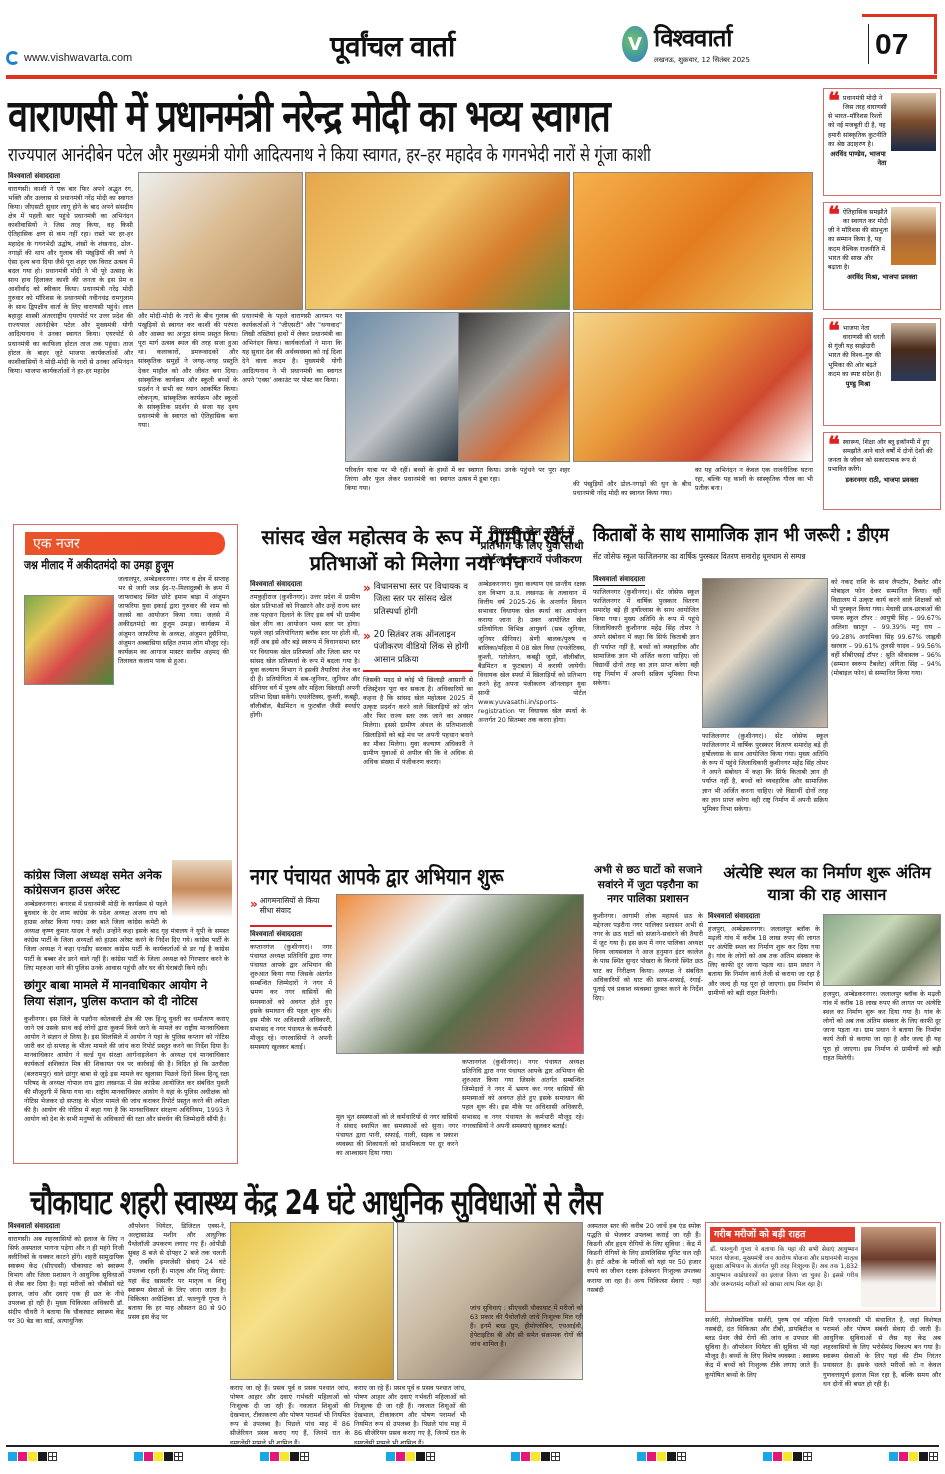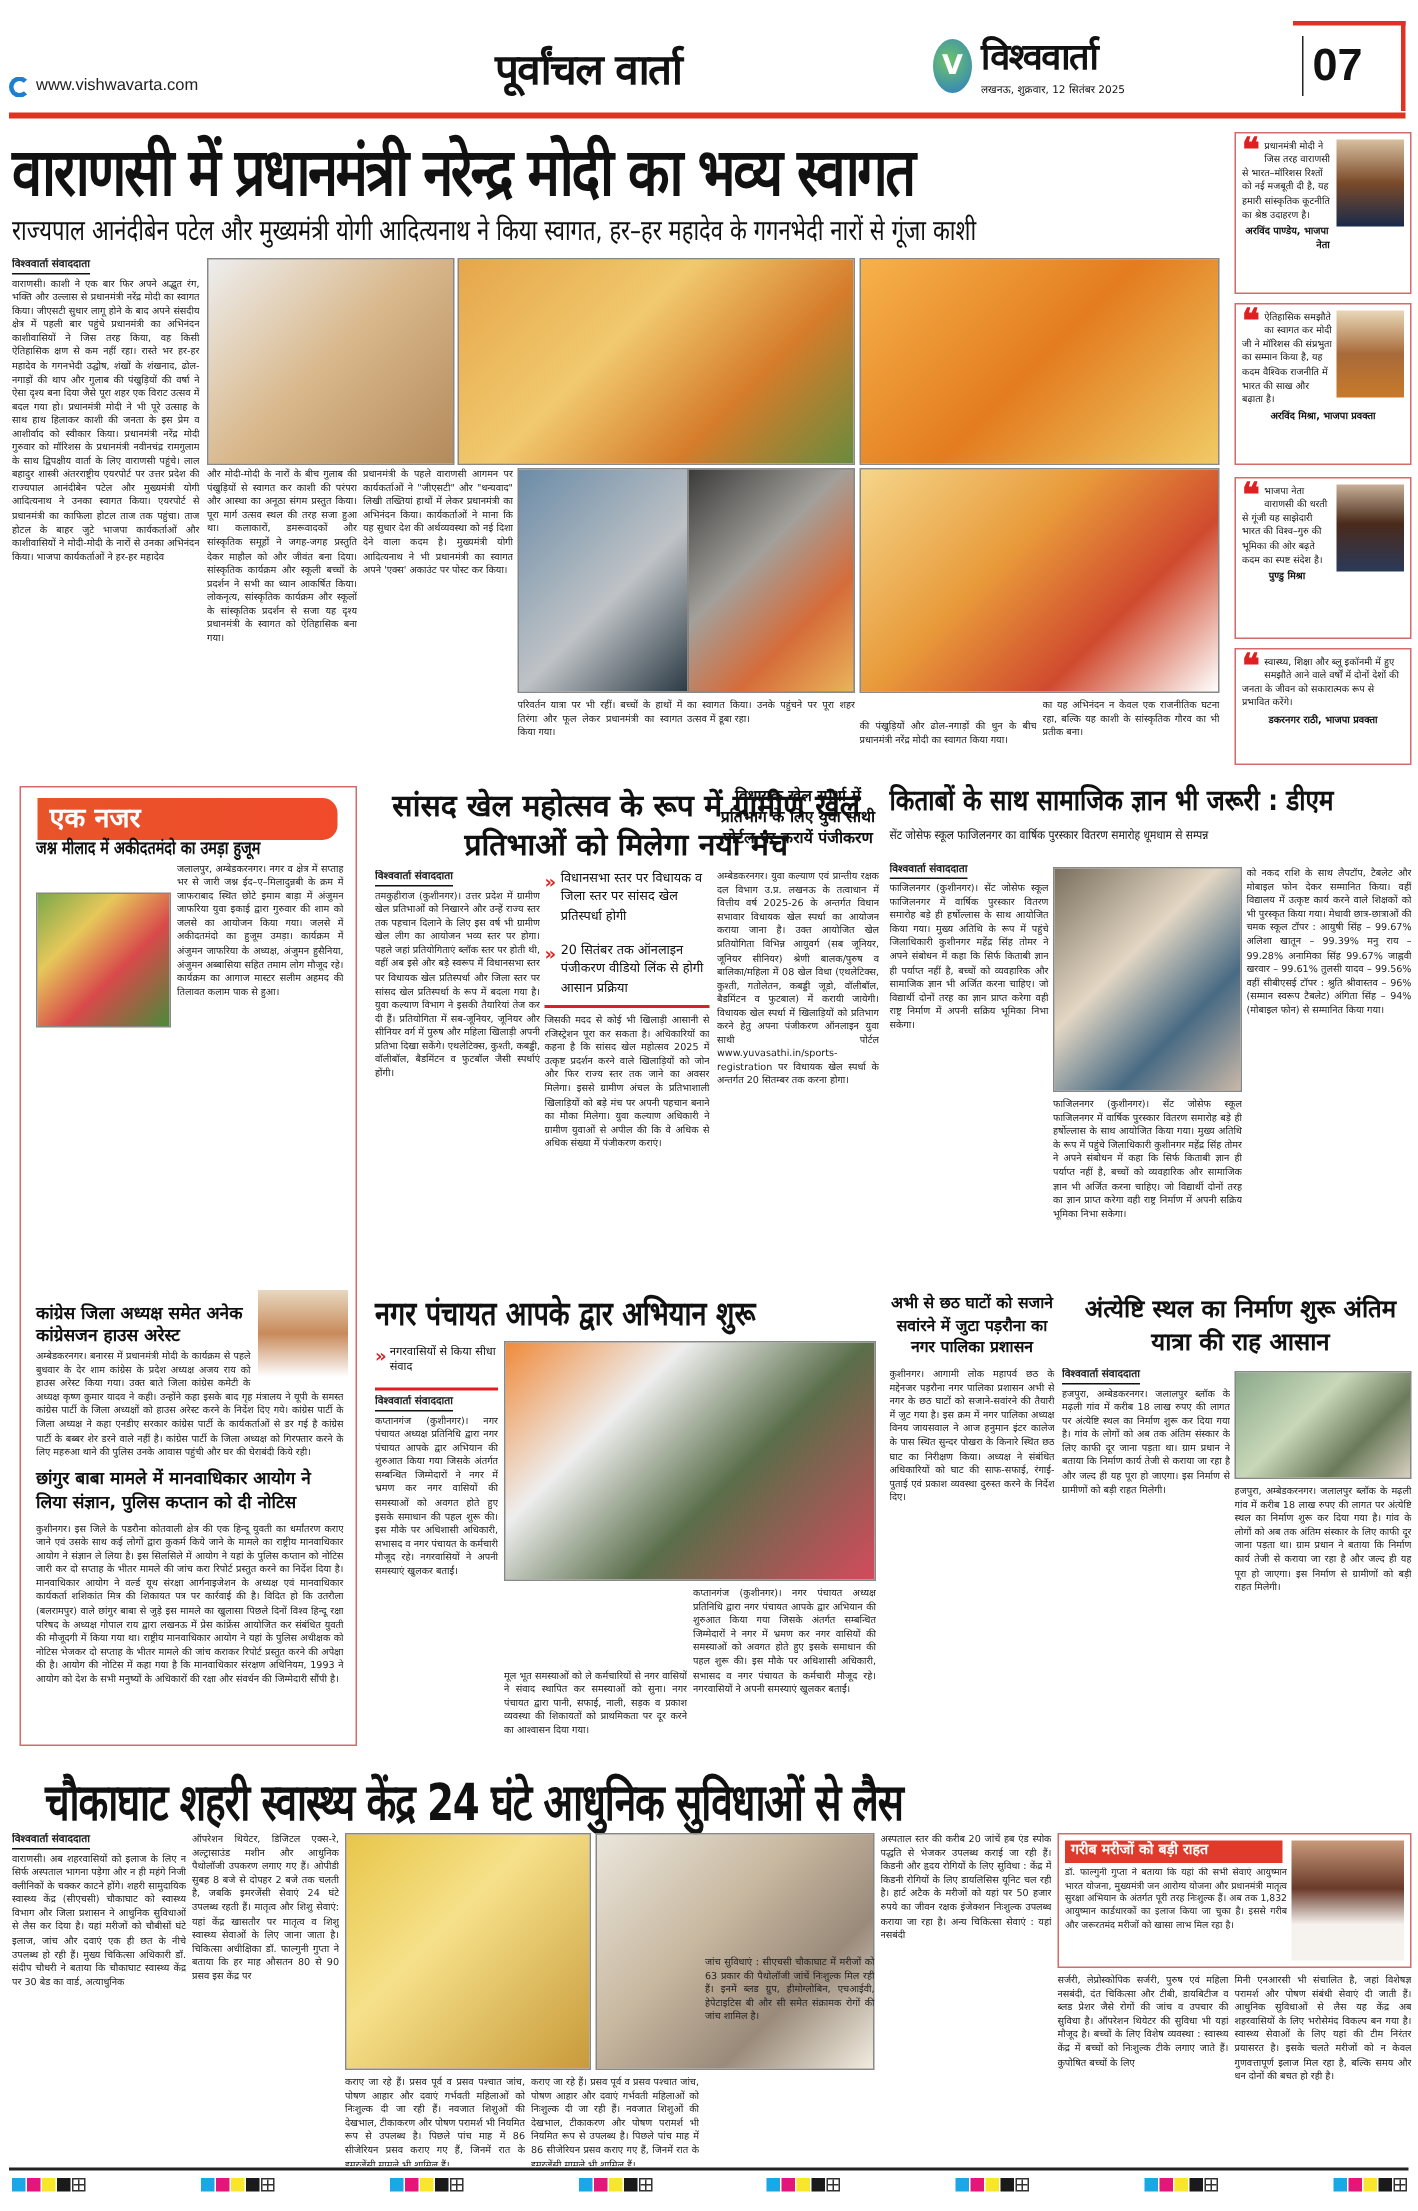--- a/index.html
+++ b/index.html
@@ -31,21 +31,21 @@
 .p9{background:linear-gradient(135deg,#8aa88a,#c8d8b8 40%,#6a7a5a 70%,#d8d0c0)}
 .p10{background:linear-gradient(135deg,#e8c64a,#f6e18a 40%,#c89a3a)}
 .p11{background:linear-gradient(135deg,#eae6dc,#c8b8a0 40%,#9a8a7a 70%,#f2ede0)}
 .p13{background:linear-gradient(135deg,#7ba84a,#e6c85a 30%,#d84a4a 60%,#4a8a3a)}
 .quote-box{border:1.5px solid #d46a6a;padding:4px;background:#fff}
 .qmark{color:#e02020;font-size:22px;font-weight:bold;line-height:.7;font-family:"DejaVu Serif",serif;float:left;margin-right:3px}
 .qtext{font-size:6.3px;line-height:1.45}
 .qsig{font-size:6.5px;font-weight:bold;text-align:center;margin-top:2px}
 .qphoto{float:right;width:45px;height:58px;margin-left:3px;background:linear-gradient(180deg,#d8c0a0,#7a4a2a 50%,#1a2a4a)}
 .boxed{border:1.5px solid #d46a6a}
-.eknazar{background:linear-gradient(90deg,#e8542a,#f04a2a);color:#fff;font-weight:bold;font-size:18px;padding:2px 8px;border-radius:0 10px 10px 0}
+.eknazar{background:linear-gradient(90deg,#e8542a,#f04a2a);color:#fff;font-weight:normal;font-size:14px;padding:2px 8px;border-radius:0 10px 10px 0}
 .h2{font-weight:bold;font-family:"DejaVu Sans",sans-serif;white-space:nowrap;transform-origin:left}
 .arrow{color:#e02020;font-weight:bold;font-size:12px}
 .redline{height:1.5px;background:#e02020}
 .cmyk{display:flex;gap:1px;align-items:center}
 .cmyk span{width:9px;height:9px;display:inline-block}
 .reg{border:1px solid #333;width:9px;height:9px;position:relative}
 .reg:before{content:"";position:absolute;left:3px;top:0;width:1px;height:7px;background:#333}
 .reg:after{content:"";position:absolute;top:3px;left:0;height:1px;width:7px;background:#333}
 </style>
 </head>
@@ -153,21 +153,21 @@
   <div class="by">विश्ववार्ता संवाददाता</div>
   <div>फाजिलनगर (कुशीनगर)। सेंट जोसेफ स्कूल फाजिलनगर में वार्षिक पुरस्कार वितरण समारोह बड़े ही हर्षोल्लास के साथ आयोजित किया गया। मुख्य अतिथि के रूप में पहुंचे जिलाधिकारी कुशीनगर महेंद्र सिंह तोमर ने अपने संबोधन में कहा कि सिर्फ किताबी ज्ञान ही पर्याप्त नहीं है, बच्चों को व्यवहारिक और सामाजिक ज्ञान भी अर्जित करना चाहिए। जो विद्यार्थी दोनों तरह का ज्ञान प्राप्त करेगा वही राष्ट्र निर्माण में अपनी सक्रिय भूमिका निभा सकेगा।</div>
 </div>
 <div class="abs photo p7" style="left:702px;top:578px;width:126px;height:150px"></div>
 <div class="abs col" style="left:831px;top:578px;width:110px;height:250px">को नकद राशि के साथ लैपटॉप, टैबलेट और मोबाइल फोन देकर सम्मानित किया। वहीं विद्यालय में उत्कृष्ट कार्य करने वाले शिक्षकों को भी पुरस्कृत किया गया। मेधावी छात्र-छात्राओं की चमक स्कूल टॉपर : आयुषी सिंह – 99.67% अलिशा खातून – 99.39% मनु राय – 99.28% अनामिका सिंह 99.67% जाह्नवी खरवार – 99.61% तुलसी यादव – 99.56% वहीं सीबीएसई टॉपर : श्रुति श्रीवास्तव – 96% (सम्मान स्वरूप टैबलेट) अंगिता सिंह – 94% (मोबाइल फोन) से सम्मानित किया गया।</div>
 <div class="abs col" style="left:702px;top:732px;width:126px;height:118px">फाजिलनगर (कुशीनगर)। सेंट जोसेफ स्कूल फाजिलनगर में वार्षिक पुरस्कार वितरण समारोह बड़े ही हर्षोल्लास के साथ आयोजित किया गया। मुख्य अतिथि के रूप में पहुंचे जिलाधिकारी कुशीनगर महेंद्र सिंह तोमर ने अपने संबोधन में कहा कि सिर्फ किताबी ज्ञान ही पर्याप्त नहीं है, बच्चों को व्यवहारिक और सामाजिक ज्ञान भी अर्जित करना चाहिए। जो विद्यार्थी दोनों तरह का ज्ञान प्राप्त करेगा वही राष्ट्र निर्माण में अपनी सक्रिय भूमिका निभा सकेगा।</div>
 
 <div class="abs h2" style="left:250px;top:862px;font-size:22px;transform:scaleX(.82)">नगर पंचायत आपके द्वार अभियान शुरू</div>
 <div class="abs" style="left:250px;top:896px;width:82px;display:flex;gap:2px">
   <span class="arrow">»</span>
-  <span style="font-size:7.5px">नगरवासियों से किया सीधा संवाद</span>
+  <span style="font-size:7.5px">आगमनासियों से किया सीधा संवाद</span>
 </div>
 <div class="abs redline" style="left:250px;top:925px;width:82px"></div>
 <div class="abs col" style="left:250px;top:930px;width:82px;height:235px">
   <div class="by">विश्ववार्ता संवाददाता</div>
   <div>कप्तानगंज (कुशीनगर)। नगर पंचायत अध्यक्ष प्रतिनिधि द्वारा नगर पंचायत आपके द्वार अभियान की शुरुआत किया गया जिसके अंतर्गत सम्बन्धित जिम्मेदारों ने नगर में भ्रमण कर नगर वासियों की समस्याओं को अवगत होते हुए इसके समाधान की पहल शुरू की। इस मौके पर अधिशासी अधिकारी, सभासद व नगर पंचायत के कर्मचारी मौजूद रहे। नगरवासियों ने अपनी समस्याएं खुलकर बताईं।</div>
 </div>
 <div class="abs photo p8" style="left:336px;top:894px;width:248px;height:160px"></div>
 <div class="abs col" style="left:336px;top:1113px;width:122px;height:105px">मूल भूत समस्याओं को ले कर्मचारियों से नगर वासियों ने संवाद स्थापित कर समस्याओं को सुना। नगर पंचायत द्वारा पानी, सफाई, नाली, सड़क व प्रकाश व्यवस्था की शिकायतों को प्राथमिकता पर दूर करने का आश्वासन दिया गया।</div>
 <div class="abs col" style="left:462px;top:1058px;width:122px;height:105px">कप्तानगंज (कुशीनगर)। नगर पंचायत अध्यक्ष प्रतिनिधि द्वारा नगर पंचायत आपके द्वार अभियान की शुरुआत किया गया जिसके अंतर्गत सम्बन्धित जिम्मेदारों ने नगर में भ्रमण कर नगर वासियों की समस्याओं को अवगत होते हुए इसके समाधान की पहल शुरू की। इस मौके पर अधिशासी अधिकारी, सभासद व नगर पंचायत के कर्मचारी मौजूद रहे। नगरवासियों ने अपनी समस्याएं खुलकर बताईं।</div>
 

